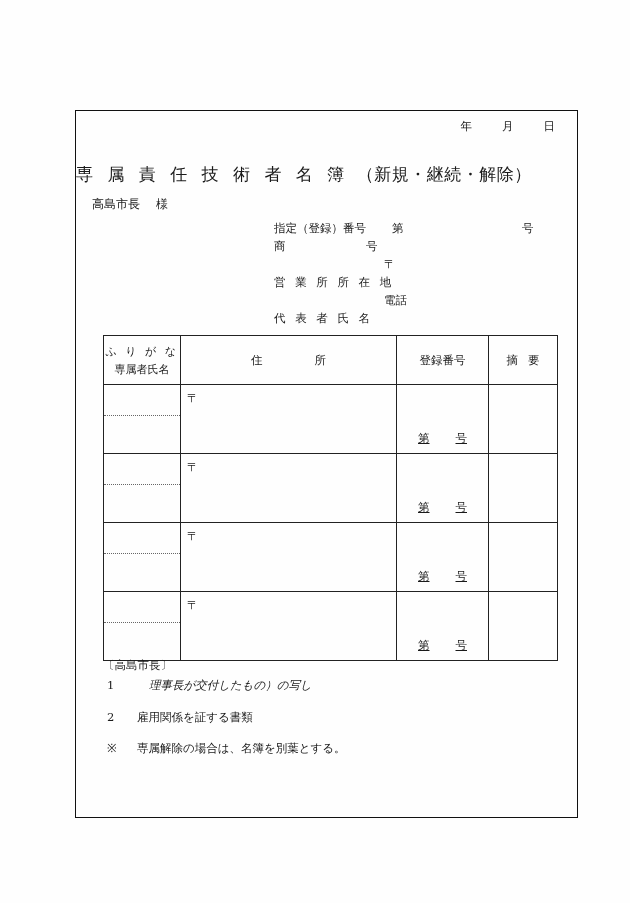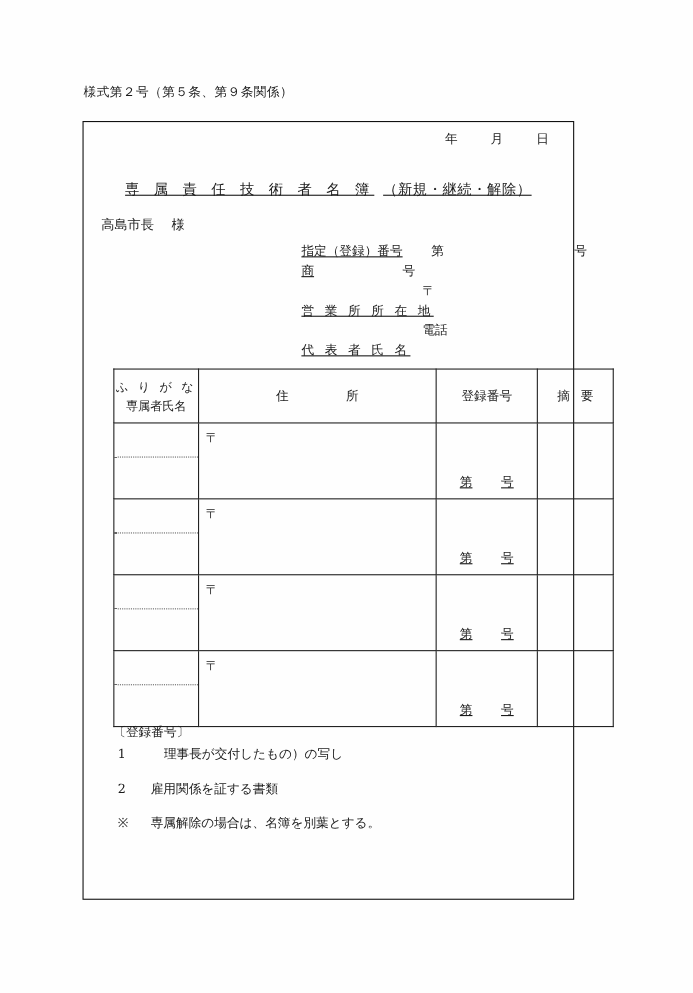--- a/index.html
+++ b/index.html
@@ -32,21 +32,21 @@
     font-size: 11.5px;
     letter-spacing: 0.4px;
     white-space: nowrap;
   }
 
   
   .frame {
     position: absolute;
     left: 75px;
     top: 110px;
-    width: 447px;
+    width: 503px;
     height: 708px;
     border: 1.6px solid #111;
     box-sizing: border-box;
     background: #fefefe;
   }
 
   
   .date-line {
     position: absolute;
     right: 22px;
@@ -57,24 +57,23 @@
   .date-line span { display: inline-block; }
   .date-y { margin-right: 30px; }
   .date-m { margin-right: 30px; }
 
   
   .doc-title {
     position: absolute;
     left: 0;
     top: 52px;
     width: 100%;
-    text-align: center;
-    font-size: 13px;
-    white-space: nowrap;
-    text-decoration: underline;
+    text-align: left;
+    font-size: 17px;
+    white-space: nowrap;
   }
   .doc-title .t-main { letter-spacing: 4.5px; }
   .doc-title .t-sub  { letter-spacing: 0.5px; margin-left: 8px; }
 
   
   .addressee {
     position: absolute;
     left: 16px;
     top: 85px;
     font-size: 12px;
@@ -86,21 +85,21 @@
   
   .applicant {
     position: absolute;
     left: 198px;
     top: 112px;
     font-size: 11.5px;
     line-height: 1;
     white-space: nowrap;
   }
   .ap-row { position: relative; height: 18px; }
-  .ap-label { position: absolute; left: 0; top: 0; text-decoration: underline; }
+  .ap-label { position: absolute; left: 0; top: 0; }
   .ap-label.sp { letter-spacing: 3px; }
   .ap-dai { position: absolute; left: 118px; top: 0; }
   .ap-gou-right { position: absolute; left: 248px; top: 0; }
   .ap-shogo-no { position: absolute; left: 92px; top: 0; }
   .ap-indent { position: absolute; left: 110px; top: 0; }
 
   
   .tbl {
     position: absolute;
     left: 27px;
@@ -171,35 +170,34 @@
     position: relative;
     padding-left: 34px;
     margin-bottom: 2px;
   }
   .attach-item .num {
     position: absolute;
     left: 4px;
     top: 0;
   }
   .attach-item .cont { display: block; }
-  .attach-item .cont2 { display: block; margin-left: 12px; }
+  .attach-item .cont2 { display: block; margin-left: 12px; font-style: italic; }
   .attach-gap { height: 12px; }
   .attach-note {
     position: relative;
     padding-left: 34px;
     margin-top: 14px;
   }
   .attach-note .num { position: absolute; left: 4px; top: 0; }
 </style>
 </head>
 <body>
 
 <div class="page">
 
-  <div class="form-no">様式第２号（第５条、第９条関係）</div>
 
   <div class="frame">
 
     <div class="date-line">
       <span class="date-y">年</span><span class="date-m">月</span><span class="date-d">日</span>
     </div>
 
     <div class="doc-title">
       <span class="t-main">専 属 責 任 技 術 者 名 簿</span><span class="t-sub">（新規・継続・解除）</span>
     </div>
@@ -298,21 +296,21 @@
         </td>
         <td class="col-reg">
           <span class="cell-reg-no"><span>第</span><span class="gap"></span><span>号</span></span>
         </td>
         <td class="col-note"></td>
       </tr>
     </tbody>
       </table>
 
     <div class="attach">
-      <p class="attach-title">〔登録番号〕</p>
+      <p class="attach-title">〔高島市長〕</p>
 
       <div class="attach-item">
         <span class="num">1</span>
         <span class="cont2">理事長が交付したもの）の写し</span>
       </div>
 
       <div class="attach-gap"></div>
 
       <div class="attach-item">
         <span class="num">2</span>

